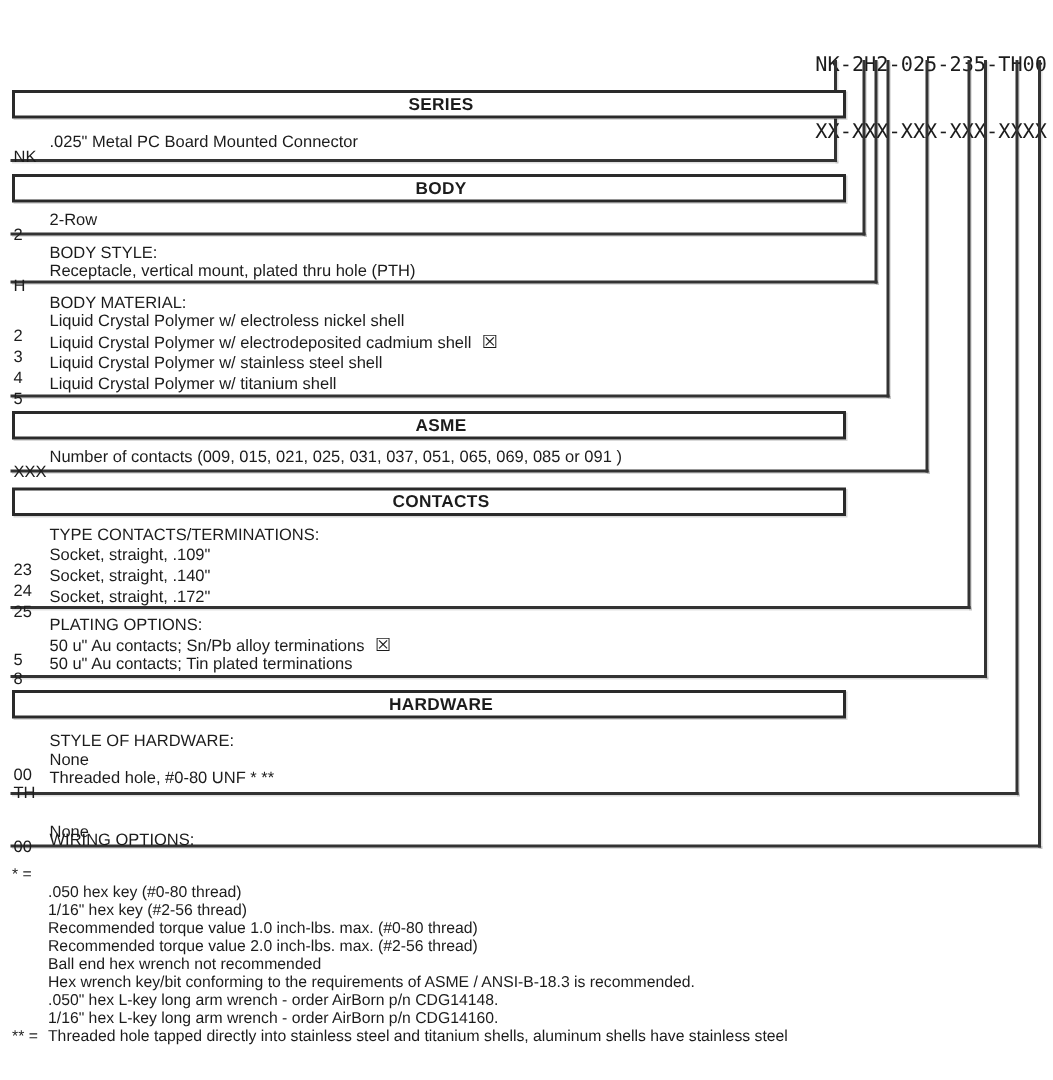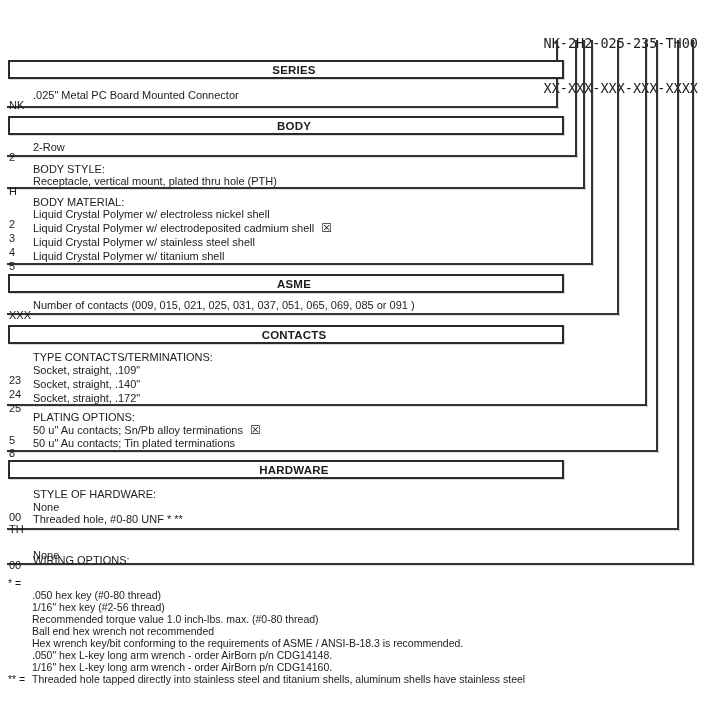--- a/index.html
+++ b/index.html
@@ -170,20 +170,24 @@
     <div class="fline">
         <span class="fmark"></span>
         <span>1/16" hex key (#2-56 thread)</span>
       </div>
     <div class="fline">
         <span class="fmark"></span>
         <span>Recommended torque value 1.0 inch-lbs. max. (#0-80 thread)</span>
       </div>
     <div class="fline">
         <span class="fmark"></span>
+        <span>Recommended torque value 2.0 inch-lbs. max. (#2-56 thread)</span>
+      </div>
+    <div class="fline">
+        <span class="fmark"></span>
         <span>Ball end hex wrench not recommended</span>
       </div>
     <div class="fline">
         <span class="fmark"></span>
         <span>Hex wrench key/bit conforming to the requirements of ASME / ANSI-B-18.3 is recommended.</span>
       </div>
     <div class="fline">
         <span class="fmark"></span>
         <span>.050" hex L-key long arm wrench - order AirBorn p/n CDG14148.</span>
       </div>

